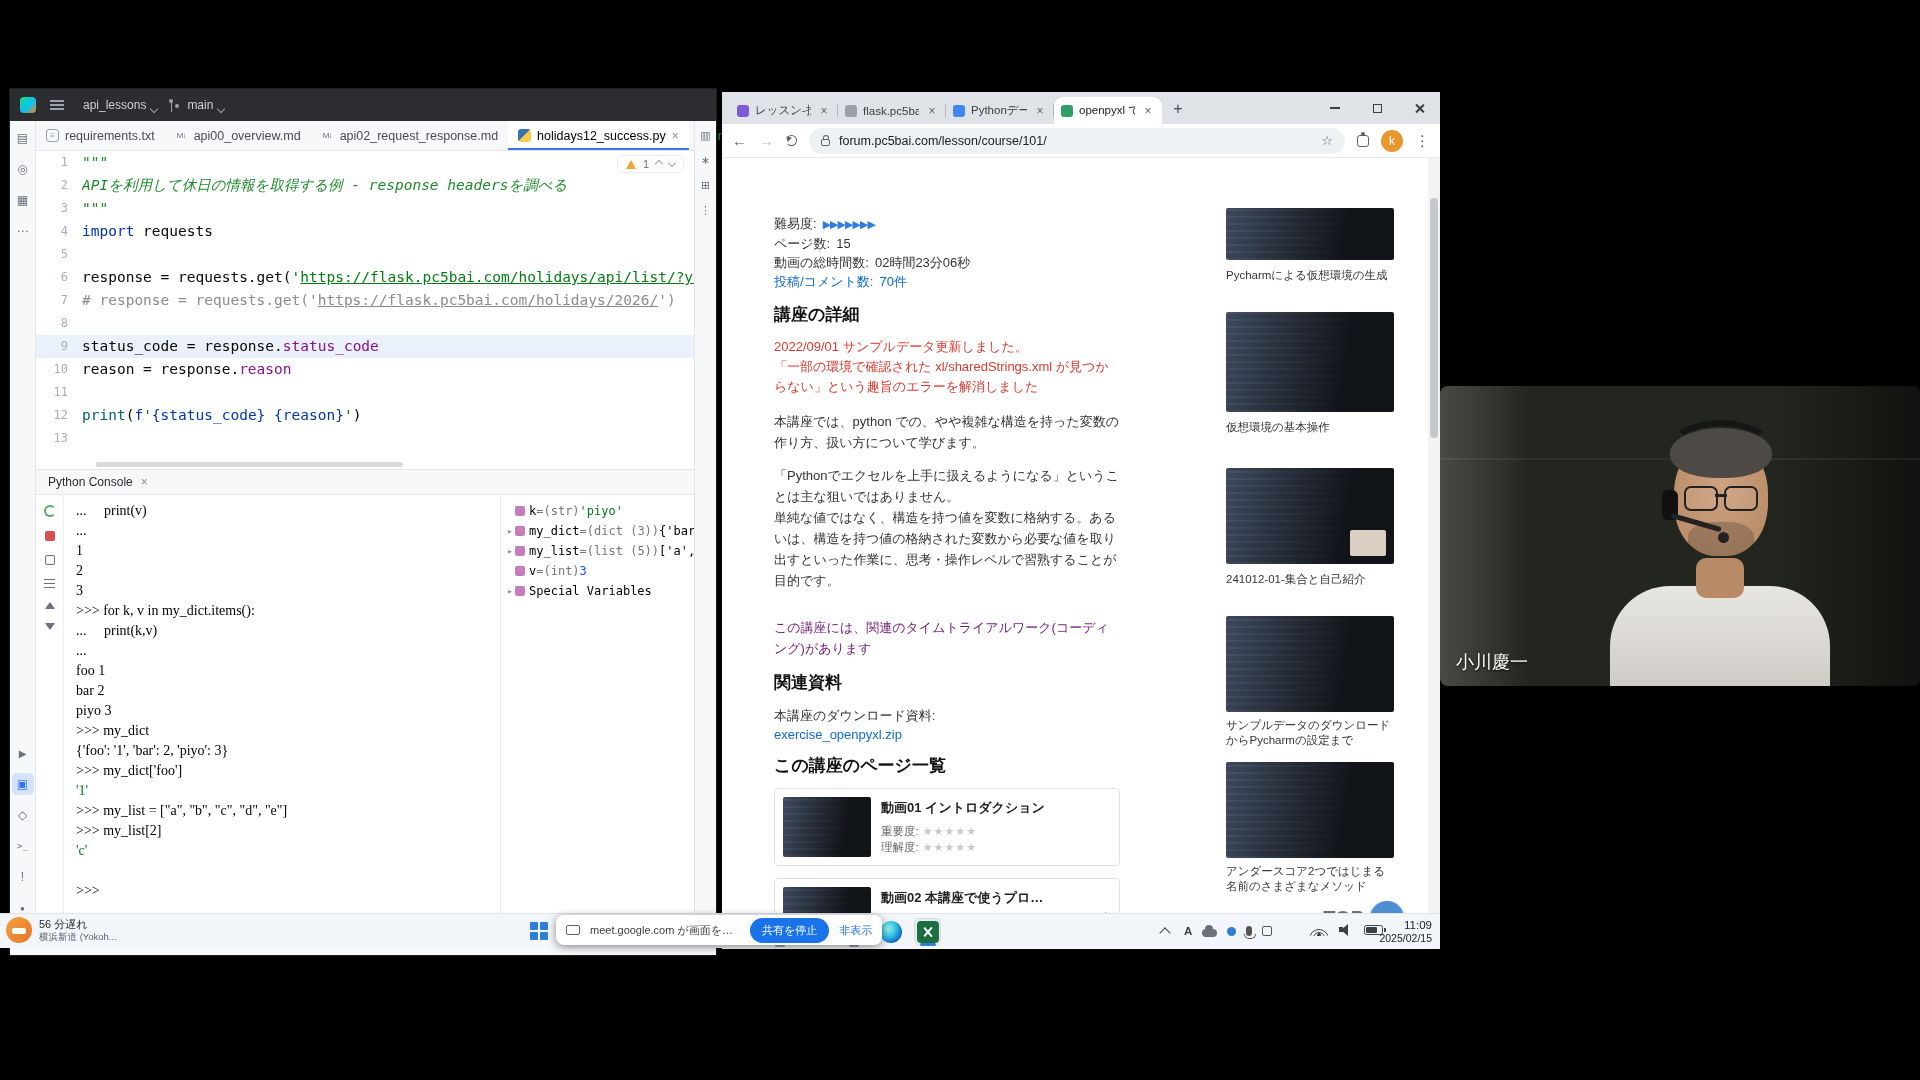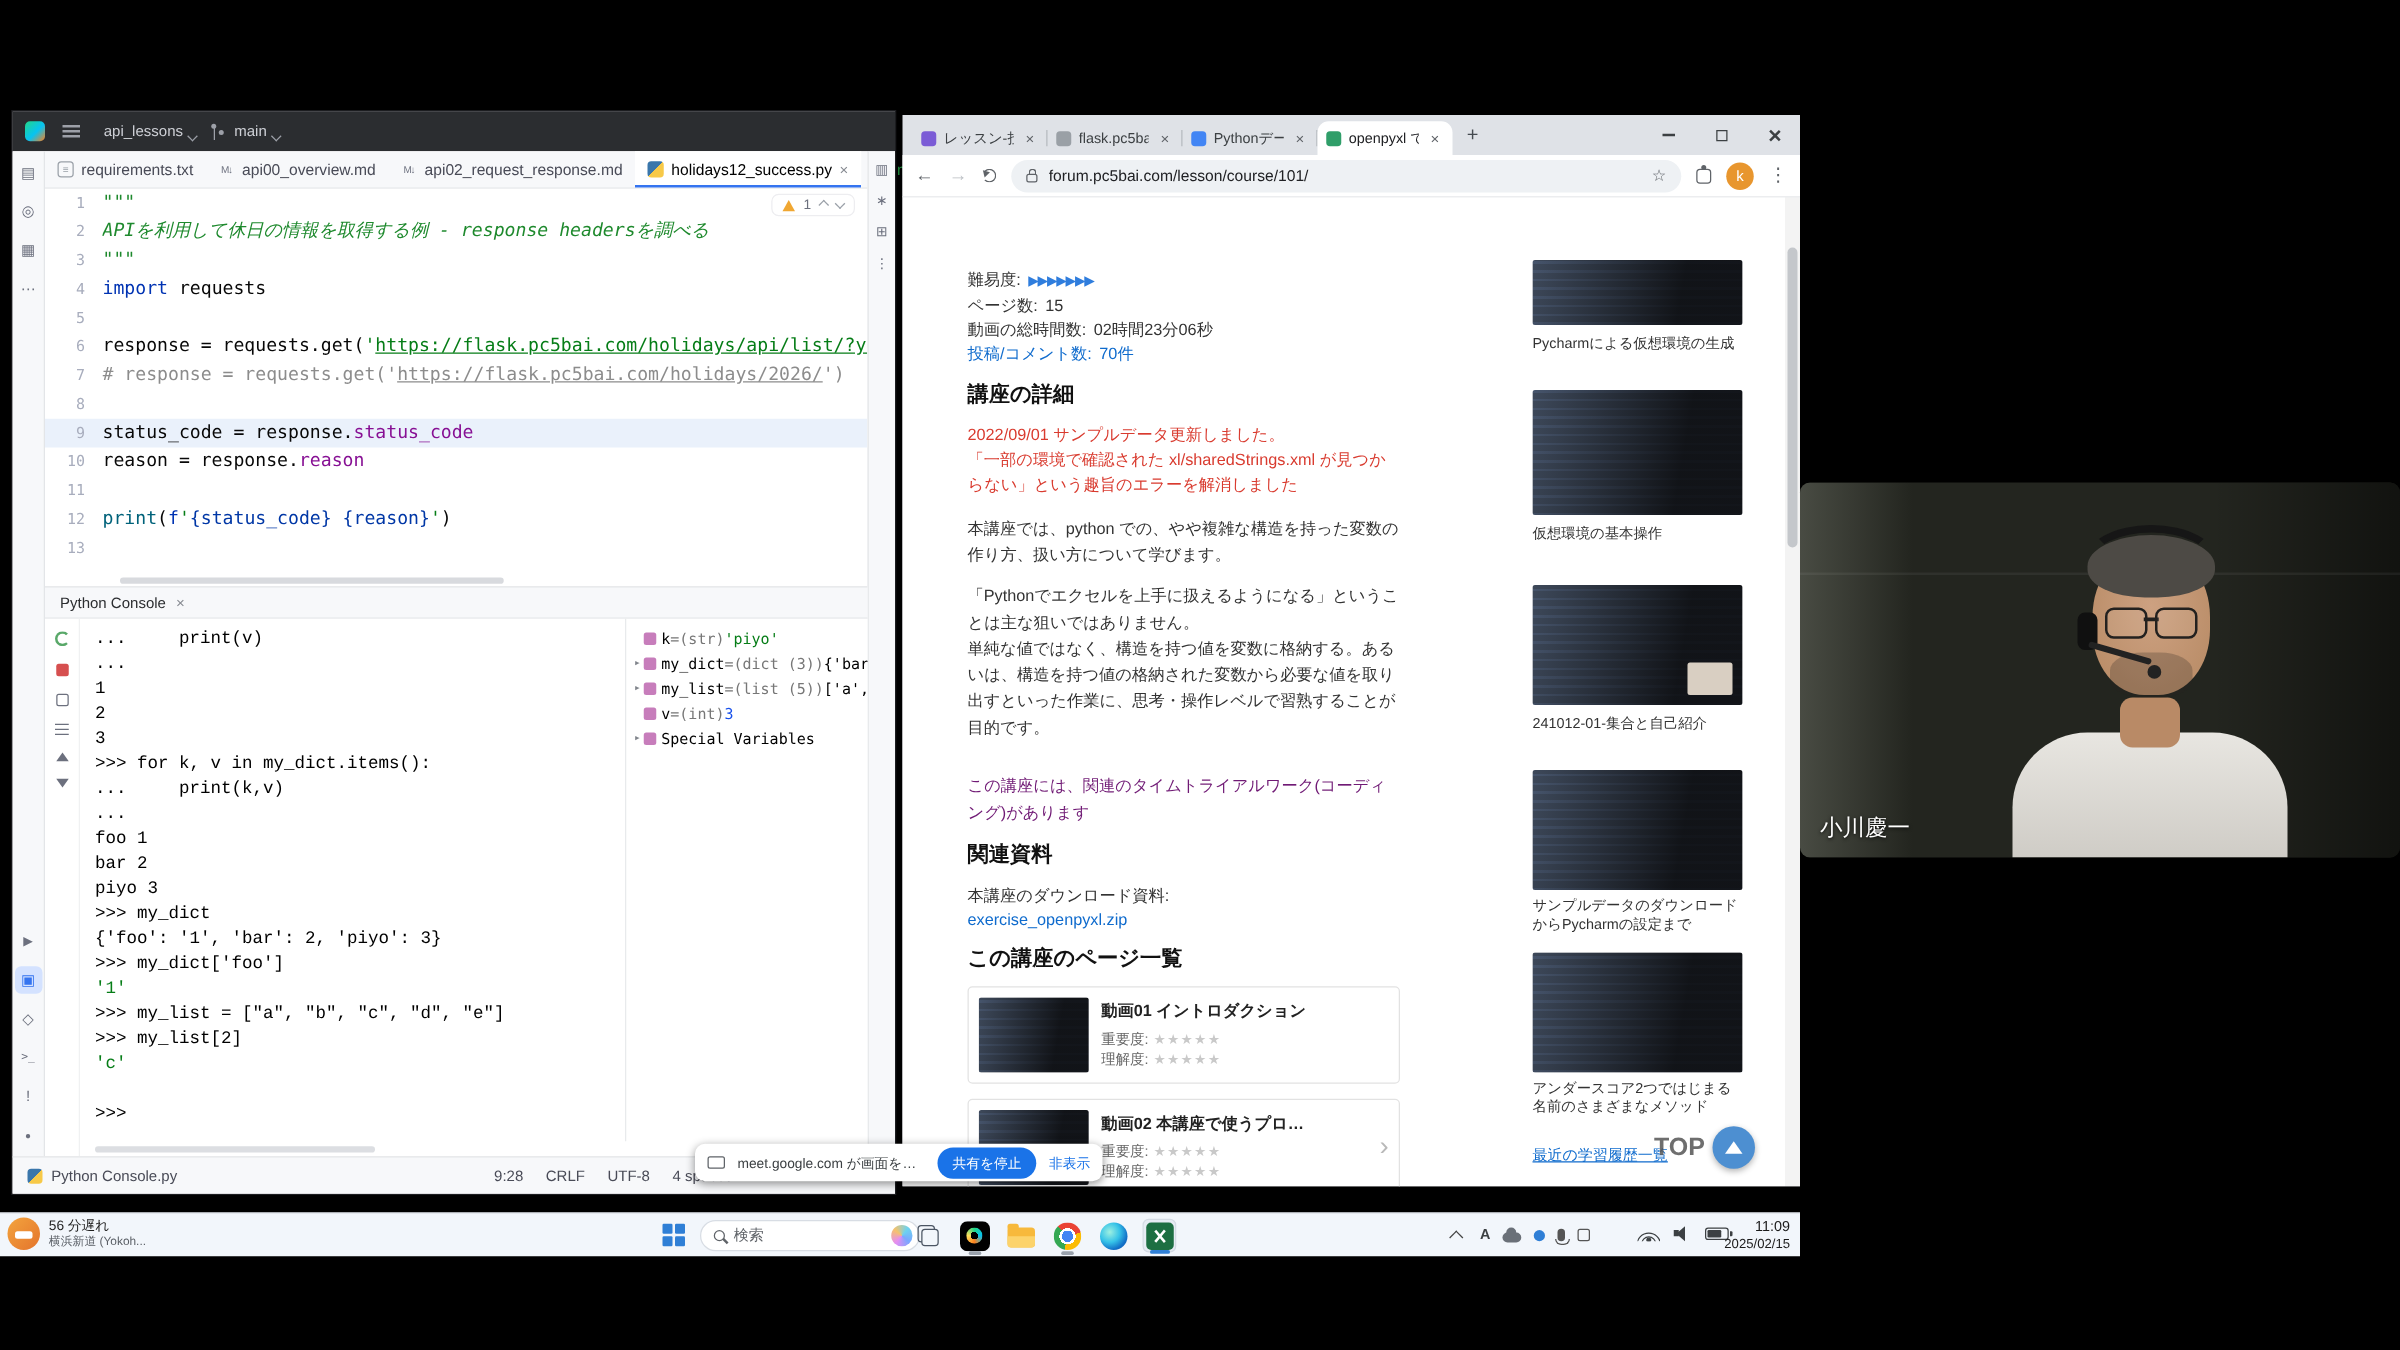--- a/index.html
+++ b/index.html
@@ -76,21 +76,21 @@
 .conclose::before{content:"×";color:#868a91}
 .pc-console{position:absolute;left:26px;top:406px;right:22px;bottom:30px;background:#fff}
 .con-tools{position:absolute;left:0;top:0;bottom:0;width:28px;border-right:1px solid #f0f1f2;display:flex;flex-direction:column;align-items:center;padding-top:10px;gap:14px}
 .t-rerun{width:12px;height:12px;border:2px solid #59a869;border-radius:50%;border-right-color:transparent}
 .t-stop{width:10px;height:10px;background:#d64f4f;border-radius:2px}
 .t-menu{width:11px;height:9px;border-top:1.5px solid #6c707e;border-bottom:1.5px solid #6c707e;position:relative}
 .t-menu::after{content:"";position:absolute;left:0;right:0;top:2.5px;height:1.5px;background:#6c707e}
 .t-down{width:0;height:0;border-left:5px solid transparent;border-right:5px solid transparent;border-top:7px solid #6c707e}
 .t-up{width:0;height:0;border-left:5px solid transparent;border-right:5px solid transparent;border-bottom:7px solid #6c707e}
 .t-box{width:10px;height:10px;border:1.5px solid #6c707e;border-radius:2px}
-.con-out{position:absolute;left:28px;top:0;right:194px;bottom:12px;overflow:hidden;padding:6px 0 0 12px;font-family:Liberation Mono, monospace;font-size:14px}
+.con-out{position:absolute;left:28px;top:0;right:194px;bottom:12px;overflow:hidden;padding:6px 0 0 12px;font-family:Liberation Serif, serif;font-size:14px}
 .cline{height:20px;line-height:20px;min-height:20px;white-space:pre;overflow:hidden}
 .c-in{color:#000}.c-out{color:#000}.c-str{color:#067d17}
 .con-hscroll{position:absolute;left:40px;bottom:3px;width:320px;height:5px}
 .con-hscroll i{display:block;width:70%;height:100%;background:#dcdee2;border-radius:3px}
 .con-vars{position:absolute;right:0;top:0;width:194px;bottom:12px;border-left:1px solid #e8eaec;padding:6px 0 0 4px;font-family:"DejaVu Sans Mono","Liberation Mono",monospace;font-size:12px;overflow:hidden}
 .var-row{height:20px;line-height:20px;display:flex;align-items:center;white-space:nowrap;overflow:hidden}
 .var-arrow{width:10px;color:#7f838a;font-size:9px;text-align:center;flex:none}
 .var-icon{width:10px;height:10px;border-radius:2px;background:#c77dbb;margin-right:4px;flex:none}
 .var-name{color:#000}.var-sep,.var-type{color:#777}
 .v-str{color:#067d17}.v-num{color:#1750eb}.v-plain{color:#000}
@@ -179,21 +179,21 @@
 .topbtn .c::before{content:"";width:0;height:0;border-left:7px solid transparent;border-right:7px solid transparent;border-bottom:10px solid #fff}
 
 
 #meetbar{position:absolute;left:556px;top:915px;height:30px;background:#fff;border-radius:8px;box-shadow:0 2px 8px rgba(0,0,0,.45);display:flex;align-items:center;gap:10px;padding:0 10px;z-index:60;max-width:330px}
 .mb-icon{width:14px;height:10px;border:1.6px solid #5f6368;border-radius:2px;flex:none}
 .mb-msg{font-size:11px;color:#3c4043;white-space:nowrap;overflow:hidden;text-overflow:ellipsis;max-width:150px}
 .mb-stop{background:#1a73e8;color:#fff;font-size:11px;padding:5px 12px;border-radius:14px;white-space:nowrap;cursor:pointer}
 .mb-hide{color:#1a73e8;font-size:11px;white-space:nowrap;cursor:pointer}
 
 
-#taskbar{position:absolute;left:0;top:970px;width:1440px;height:35px;background:#f2f6fb;border-top:1px solid #dfe4ea;z-index:50}
+#taskbar{position:absolute;left:0;top:913px;width:1440px;height:35px;background:#f2f6fb;border-top:1px solid #dfe4ea;z-index:50}
 .tb-widget{position:absolute;left:6px;top:3px;display:flex;align-items:center;gap:7px}
 .tw-icon{width:26px;height:26px;border-radius:50%;background:linear-gradient(135deg,#f3a43d,#e4742c);position:relative}
 .tw-icon::after{content:"";position:absolute;left:6px;top:11px;width:14px;height:6px;background:#fff;border-radius:2px}
 .tw-l1{font-size:11px;color:#1f1f1f;line-height:13px}
 .tw-l2{font-size:9.5px;color:#5a5f66;line-height:12px}
 .tb-start{position:absolute;left:530px;top:8px;width:18px;height:18px;display:grid;grid-template-columns:1fr 1fr;grid-template-rows:1fr 1fr;gap:2px}
 .tb-start i{background:#2f7fd6;border-radius:1px}
 .tb-search{position:absolute;left:560px;top:5px;width:176px;height:25px;background:#fff;border:1px solid #d8dde4;border-radius:13px;display:flex;align-items:center;gap:7px;padding:0 5px 0 10px}
 .ts-mag{width:9px;height:9px;border:1.6px solid #5f6368;border-radius:50%;position:relative;flex:none}
 .ts-mag::after{content:"";position:absolute;right:-4px;bottom:-2px;width:5px;height:1.6px;background:#5f6368;transform:rotate(45deg)}

